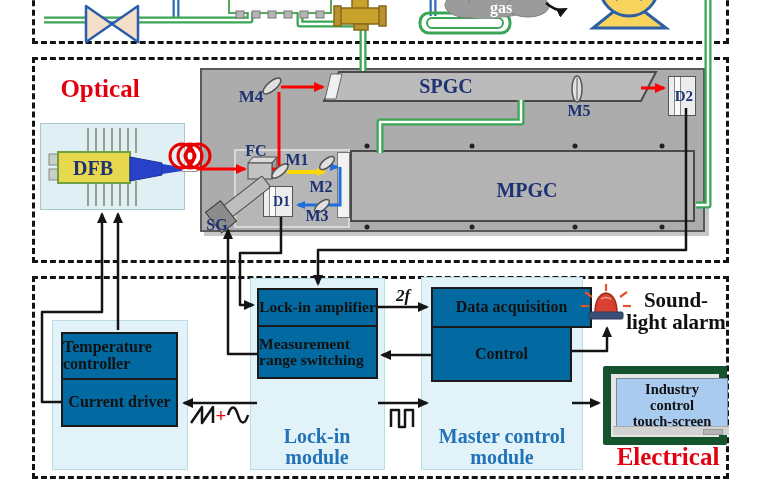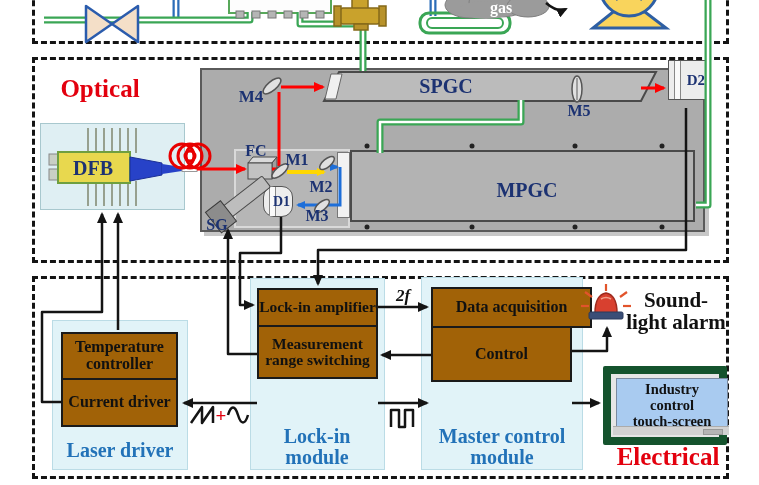--- a/index.html
+++ b/index.html
@@ -1,21 +1,21 @@
 <!DOCTYPE html>
 <html><head>
 <meta charset="utf-8">
 <style>
   html,body{margin:0;padding:0;background:#fff;}
   #stage{position:relative;width:759px;height:485px;background:#fff;overflow:hidden;
          font-family:"Liberation Serif",serif;}
   .dash{position:absolute;border:3px dashed #141414;box-sizing:border-box;z-index:0;}
   .bg{position:absolute;box-sizing:border-box;z-index:1;}
-  .obox{position:absolute;box-sizing:border-box;background:#a16207;border:2px solid #1a1a1a;
-        display:flex;align-items:center;justify-content:center;text-align:center;
+  .obox{position:absolute;box-sizing:border-box;background:#0369a1;border:2px solid #1a1a1a;
+        display:flex;align-items:center;justify-content:center;text-align:left;
         font-weight:700;color:#111;line-height:1.04;z-index:2;}
   .lbl{position:absolute;transform:translate(-50%,-50%);font-weight:700;text-align:center;
        white-space:nowrap;line-height:1.05;z-index:6;}
   .navy{color:#1C3272;}
   .red{color:#E3000E;}
   .blue{color:#2272B8;}
   .lbl span{display:block;}
   #overlay{position:absolute;left:0;top:0;z-index:5;pointer-events:none;}
   .detbox{position:absolute;box-sizing:border-box;background:#EDEDED;border:1.5px solid #555;z-index:2;}
   .detstripe{position:absolute;left:5px;top:0;bottom:0;width:5px;background:#FAFAFA;
@@ -34,25 +34,25 @@
 
   <div class="bg" style="left:228px;top:-9px;width:104px;height:23px;background:#FDFDFD;border:2px solid #58A85A;"></div>
 
   <div class="bg" style="left:200px;top:68px;width:505px;height:164px;background:#ACACAC;border:2px solid #5a5a5a;box-shadow:4px 4px 0 rgba(0,0,0,0.22);"></div>
   <div class="bg" style="left:234px;top:149px;width:116px;height:79px;background:#B6B6B6;border:2px solid #D9D9D9;"></div>
   <div class="bg" style="left:350px;top:150px;width:345px;height:72px;background:#B3B3B3;border:2px solid #4a4a4a;"></div>
   <div class="bg" style="left:337px;top:152px;width:13px;height:66px;background:#F2F2F2;border:1px solid #777;"></div>
 
   <div class="bg" style="left:40px;top:123px;width:145px;height:87px;background:#DFEFF3;border:1px solid #A8C8CE;"></div>
 
-  <div class="detbox" style="left:263px;top:186px;width:30px;height:31px;border-radius:11px;">
+  <div class="detbox" style="left:263px;top:186px;width:30px;height:31px;">
     <div class="detstripe"></div>
     <span class="detlbl" style="font-size:14px;">D1</span>
   </div>
-  <div class="detbox" style="left:668px;top:60px;width:40px;height:40px;">
+  <div class="detbox" style="left:668px;top:76px;width:28px;height:40px;">
     <div class="detstripe"></div>
     <span class="detlbl" style="font-size:15px;">D2</span>
   </div>
 
   <div class="bg" style="left:52px;top:320px;width:136px;height:150px;background:#E1F3F8;border:1px solid #BBDCE6;"></div>
   <div class="bg" style="left:250px;top:278px;width:135px;height:192px;background:#E1F3F8;border:1px solid #BBDCE6;"></div>
   <div class="bg" style="left:421px;top:277px;width:162px;height:193px;background:#E1F3F8;border:1px solid #BBDCE6;"></div>
 
   <div class="obox" style="left:61px;top:332px;width:117px;height:48px;font-size:16px;">Temperature controller</div>
   <div class="obox" style="left:61px;top:378px;width:117px;height:49px;font-size:16px;">Current driver</div>
@@ -251,21 +251,20 @@
       <path d="M228 415 c3 -10 7 -10 10 0 c3 10 7 10 10 0"></path>
     </g>
     <g fill="none" stroke="#141414" stroke-width="2.5" stroke-linejoin="round">
       <path d="M391 427 L391 410 L399 410 L399 427 L405 427 L405 410 L413 410 L413 427"></path>
     </g>
   </svg>
 
   <div class="lbl red" style="left:100px;top:89px;font-size:25px;">Optical</div>
   <div class="lbl red" style="left:668px;top:457px;font-size:25px;">Electrical</div>
 
-  <div class="lbl blue" style="left:120px;top:450px;font-size:20px;">Laser driver</div>
   <div class="lbl blue" style="left:317px;top:447px;font-size:20px;">
     <span>Lock-in</span>
     <span>module</span>
   </div>
   <div class="lbl blue" style="left:502px;top:447px;font-size:20px;">
     <span>Master control</span>
     <span>module</span>
   </div>
 
   <div class="lbl" style="left:676px;top:311px;font-size:21px;color:#111;">

